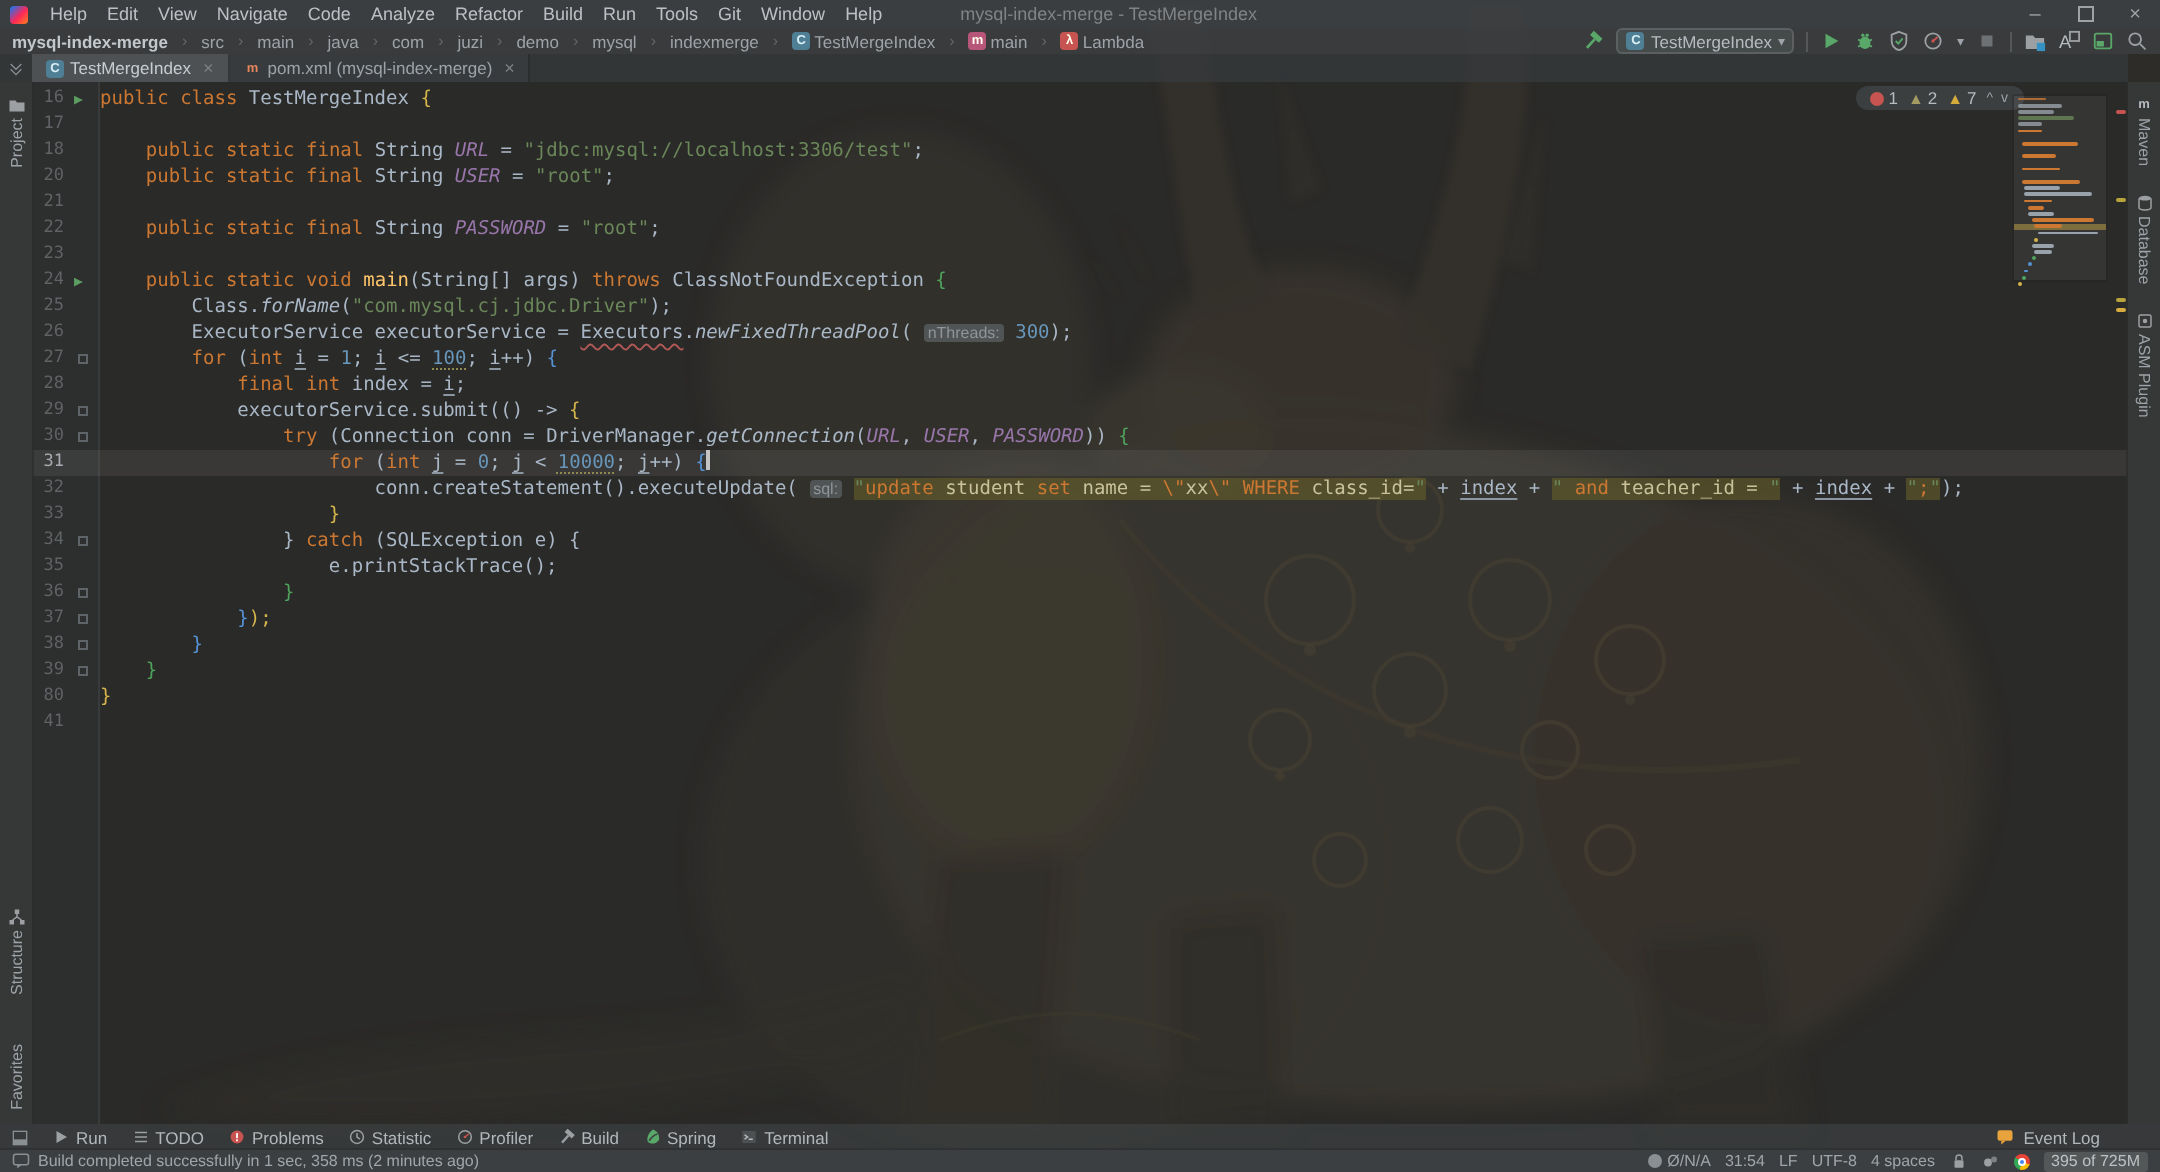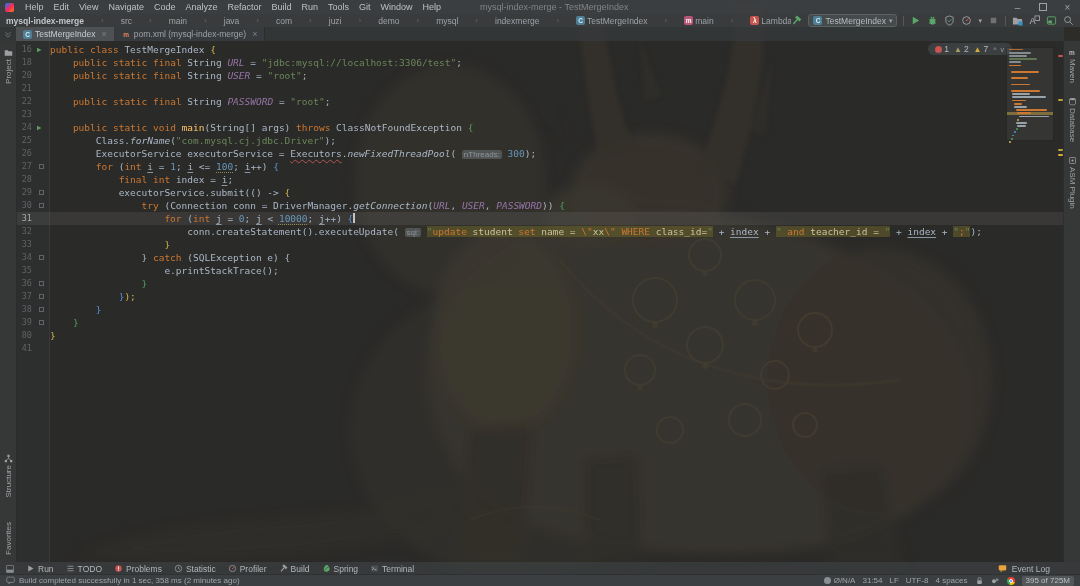--- a/index.html
+++ b/index.html
@@ -12,21 +12,21 @@
   .logo{width:9px;height:9px;margin:0 6px 0 5px;border-radius:2px;
     background:linear-gradient(135deg,#087cfa,#fe2857 55%,#fc801d)}
   .menu-item{padding:0 5px;font-size:9px;color:#bdc1c5;line-height:14px}
   .wtitle{color:#808487;font-size:9px;margin-left:34px;white-space:nowrap}
   .winbtns{margin-left:auto;display:flex;height:14px}
   .winbtn{width:25px;display:flex;align-items:center;justify-content:center;color:#9ea2a5;font-size:10px}
   .maxbox{width:6px;height:6px;border:1px solid #9ea2a5;display:inline-block}
   
   .navbar{position:absolute;top:14px;left:0;right:0;height:13px;background:rgba(59,62,64,.88);
     display:flex;align-items:center;z-index:5;padding:0 6px;font-size:8.5px;color:#9da3a8;white-space:nowrap}
-  .crumbs{display:flex;gap:17px;overflow:hidden}
+  .crumbs{display:flex;gap:7px;overflow:hidden}
   .crumb{display:flex;align-items:center;gap:2px}
   .crumb.first{color:#c2c7cc;font-weight:bold}
   .crumb-sep{color:#63686c;font-size:8px}
   .toolbar{margin-left:auto;display:flex;align-items:center;gap:6px}
   .combo{display:flex;align-items:center;gap:3px;background:rgba(73,77,79,.85);border:1px solid #5c6062;
     border-radius:3px;height:11px;padding:0 4px;font-size:8.5px;color:#b6bcc0}
   .caret-down{font-size:7px;color:#9da3a8}
   .tbsep{width:1px;height:10px;background:#54585a}
   
   .tabbar{position:absolute;top:27px;left:0;right:16px;height:14px;background:rgba(53,56,58,.82);
@@ -397,20 +397,21 @@
           </svg>
         </span>
         <span class="vlabel">ASM Plugin</span>
       </div>
     </div>
 
   <div class="editor">
     <div class="gutterbg"></div>
     <div class="lines" id="lines">
         <div class="row"><span class="gut">16</span><span class="runarr">▶</span><span class="code"><span class="tk-k">public</span><span class="tk-p"> </span><span class="tk-k">class</span><span class="tk-p"> TestMergeIndex </span><span class="tk-bY">{</span></span></div>
+        <div class="row"><span class="gut">17</span><span class="code"></span></div>
         <div class="row"><span class="gut">18</span><span class="code"><span class="tk-p">    </span><span class="tk-k">public</span><span class="tk-p"> </span><span class="tk-k">static</span><span class="tk-p"> </span><span class="tk-k">final</span><span class="tk-p"> String </span><span class="tk-c">URL</span><span class="tk-p"> = </span><span class="tk-s">"jdbc:mysql://localhost:3306/test"</span><span class="tk-p">;</span></span></div>
         <div class="row"><span class="gut">20</span><span class="code"><span class="tk-p">    </span><span class="tk-k">public</span><span class="tk-p"> </span><span class="tk-k">static</span><span class="tk-p"> </span><span class="tk-k">final</span><span class="tk-p"> String </span><span class="tk-c">USER</span><span class="tk-p"> = </span><span class="tk-s">"root"</span><span class="tk-p">;</span></span></div>
         <div class="row"><span class="gut">21</span><span class="code"></span></div>
         <div class="row"><span class="gut">22</span><span class="code"><span class="tk-p">    </span><span class="tk-k">public</span><span class="tk-p"> </span><span class="tk-k">static</span><span class="tk-p"> </span><span class="tk-k">final</span><span class="tk-p"> String </span><span class="tk-c">PASSWORD</span><span class="tk-p"> = </span><span class="tk-s">"root"</span><span class="tk-p">;</span></span></div>
         <div class="row"><span class="gut">23</span><span class="code"></span></div>
         <div class="row"><span class="gut">24</span><span class="runarr">▶</span><span class="code"><span class="tk-p">    </span><span class="tk-k">public</span><span class="tk-p"> </span><span class="tk-k">static</span><span class="tk-p"> </span><span class="tk-k">void</span><span class="tk-p"> </span><span class="tk-m">main</span><span class="tk-p">(String[] args) </span><span class="tk-k">throws</span><span class="tk-p"> ClassNotFoundException </span><span class="tk-bG">{</span></span></div>
         <div class="row"><span class="gut">25</span><span class="code"><span class="tk-p">        Class.</span><span class="tk-i">forName</span><span class="tk-p">(</span><span class="tk-s">"com.mysql.cj.jdbc.Driver"</span><span class="tk-p">);</span></span></div>
         <div class="row"><span class="gut">26</span><span class="code"><span class="tk-p">        ExecutorService executorService = </span><span class="tk-e">Executors</span><span class="tk-p">.</span><span class="tk-i">newFixedThreadPool</span><span class="tk-p">( </span><span class="tk-h">nThreads:</span><span class="tk-p"> </span><span class="tk-n">300</span><span class="tk-p">);</span></span></div>
         <div class="row"><span class="gut">27</span><span class="foldbox"></span><span class="code"><span class="tk-p">        </span><span class="tk-k">for</span><span class="tk-p"> (</span><span class="tk-k">int</span><span class="tk-p"> </span><span class="tk-u">i</span><span class="tk-p"> = </span><span class="tk-n">1</span><span class="tk-p">; </span><span class="tk-u">i</span><span class="tk-p"> &lt;= </span><span class="tk-nw">100</span><span class="tk-p">; </span><span class="tk-u">i</span><span class="tk-p">++) </span><span class="tk-bB">{</span></span></div>
         <div class="row"><span class="gut">28</span><span class="code"><span class="tk-p">            </span><span class="tk-k">final</span><span class="tk-p"> </span><span class="tk-k">int</span><span class="tk-p"> index = </span><span class="tk-u">i</span><span class="tk-p">;</span></span></div>

